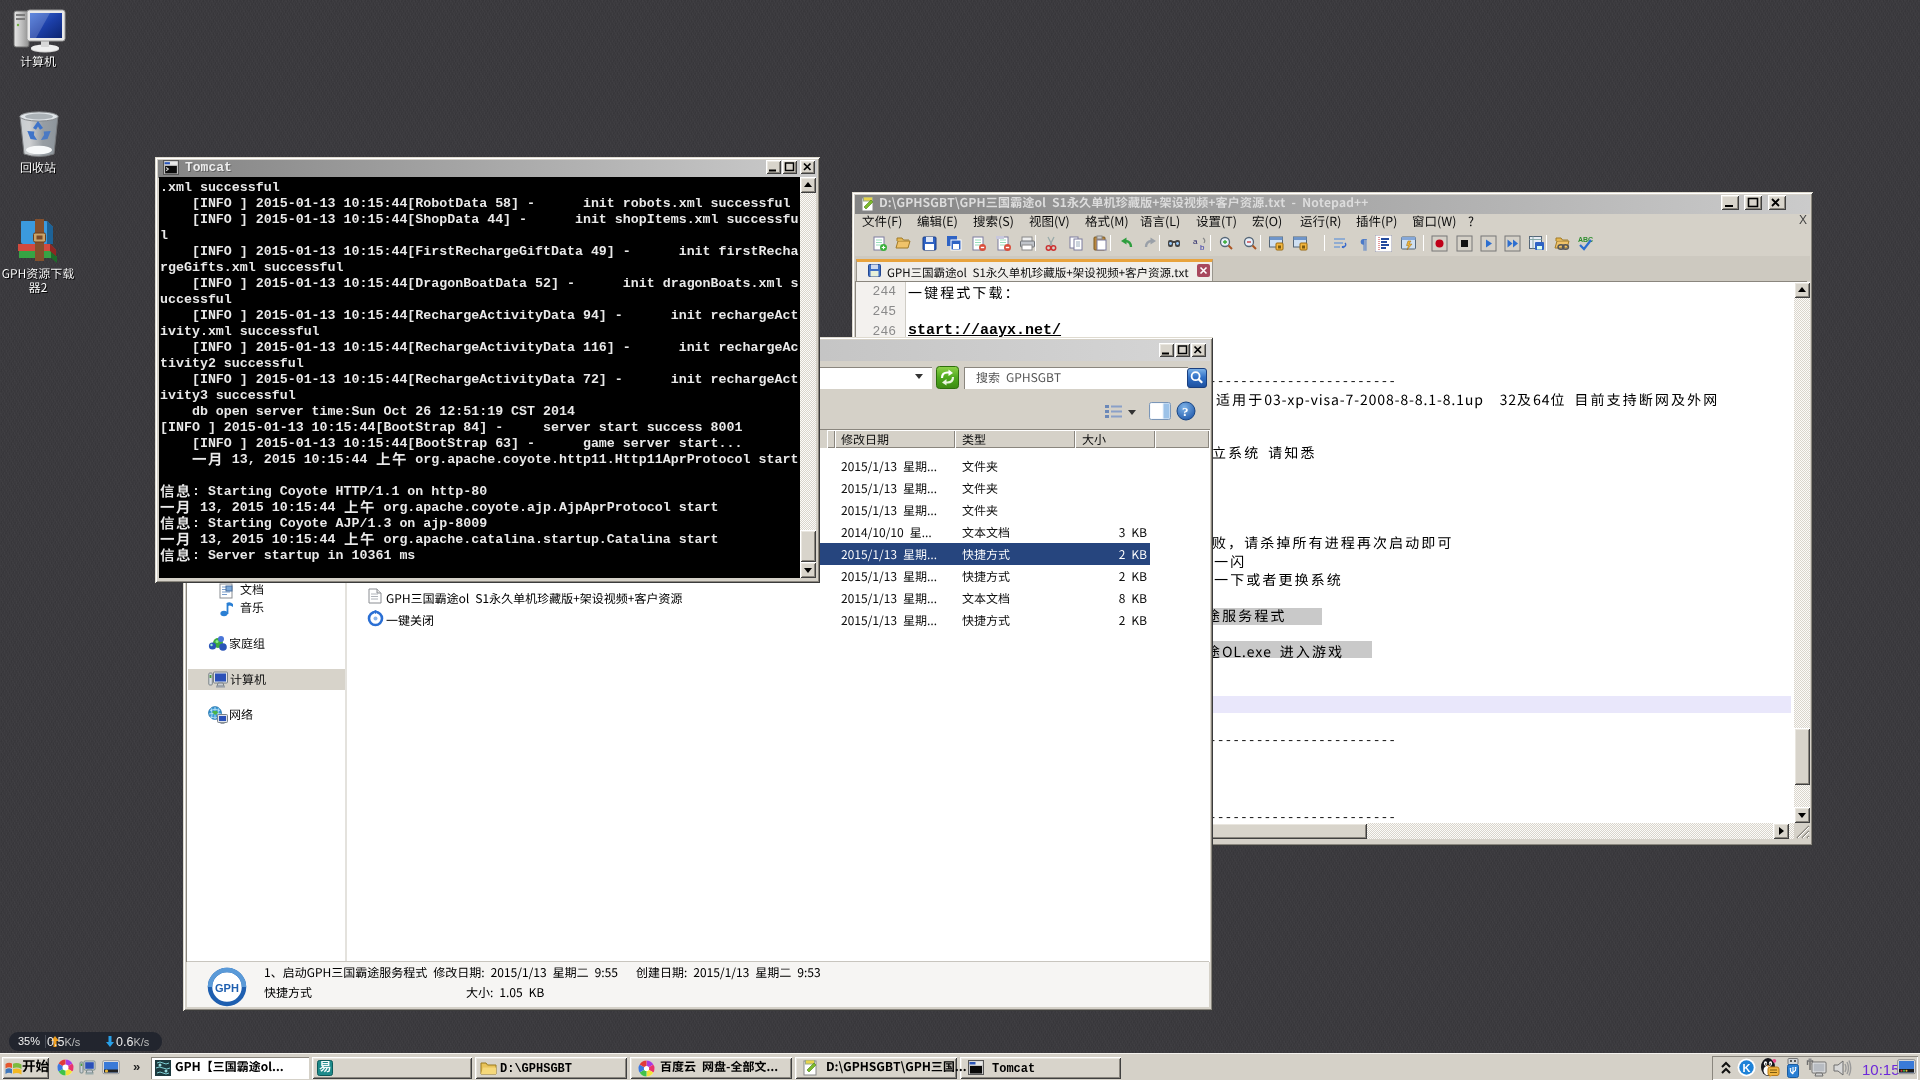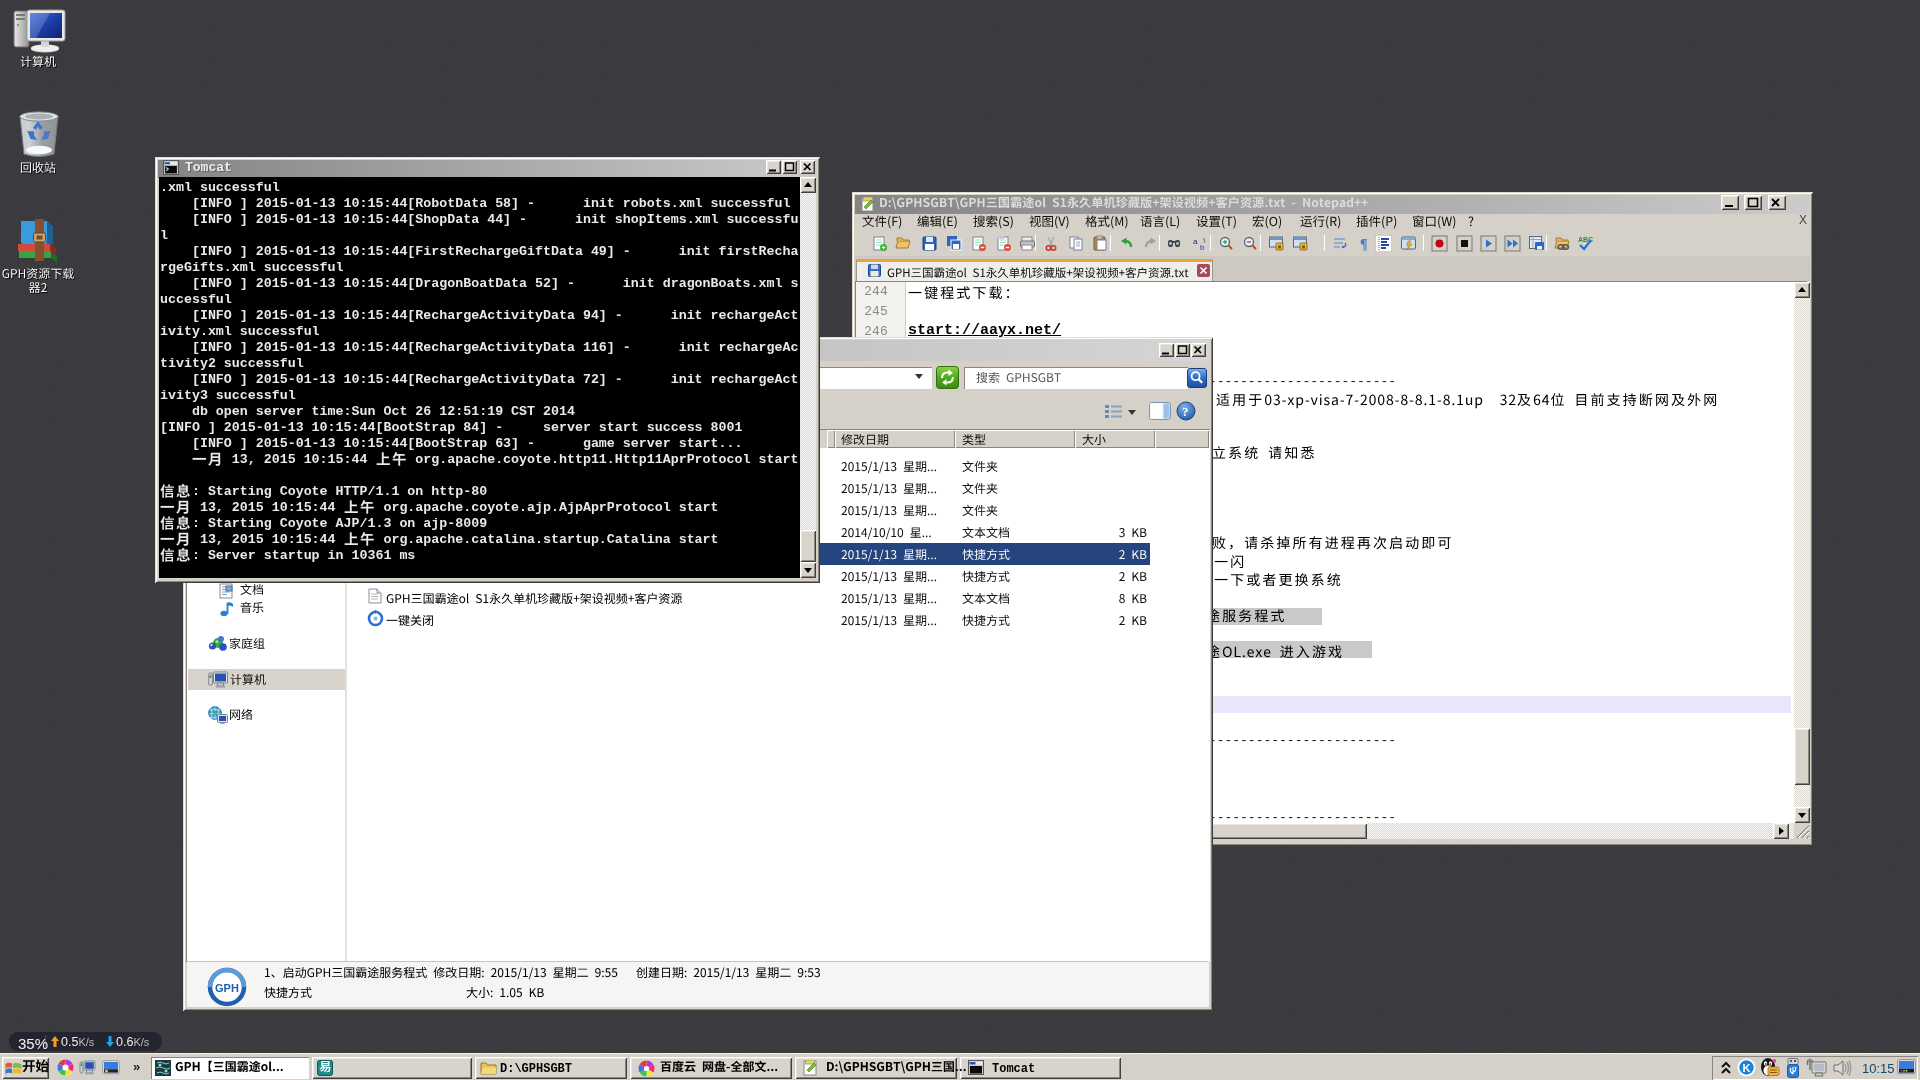--- a/index.html
+++ b/index.html
@@ -261,21 +261,21 @@
         <rect x="0.5" y="0.5" width="12" height="12" rx="1" fill="#3f6fc4" stroke="#23478e"></rect>
         <rect x="3" y="0.5" width="7" height="4.5" fill="#cfd9ee"></rect>
         <rect x="2.5" y="7" width="8" height="5.5" fill="#e8f0d8"></rect>
       </svg>
       <svg class="abs" style="left:345px;top:72px" width="13" height="13" viewBox="0 0 13 13">
         <rect width="13" height="13" rx="2" fill="#a8485e"></rect>
         <path d="M3.5 3.5 l6 6 M9.5 3.5 l-6 6" stroke="#fff" stroke-width="1.6"></path>
       </svg>
       <div class="abs" style="left:3px;top:89px;width:952px;height:542px;background:#fff;box-shadow:inset 1px 1px 0 #8a867e"></div>
       <div class="abs" style="left:4px;top:90px;width:50px;height:540px;background:#f3f1ee;border-right:1px solid #d0cdc6"></div>
-      <div class="abs mono" style="left:4px;top:90px;width:40px;text-align:center;font-size:13px;color:#8a8a8a;line-height:20px">244<br>245<br>246</div>
+      <div class="abs mono" style="left:4px;top:90px;width:40px;text-align:right;font-size:13px;color:#8a8a8a;line-height:20px">244<br>245<br>246</div>
       <div class="abs" style="left:55px;top:504px;width:884px;height:17px;background:#e9e7fb"></div>
       <div class="abs mono" style="left:56px;top:132px;font-size:15px;line-height:14px;font-weight:bold;color:#000;text-decoration:underline">start://aayx.net/</div>
       <div class="abs mono" style="left:76px;top:182px;font-size:13px;color:#111">------------------------------------------------------------</div>
       <div class="abs mono" style="left:76px;top:541px;font-size:13px;color:#111">------------------------------------------------------------</div>
       <div class="abs mono" style="left:76px;top:618px;font-size:13px;color:#111">------------------------------------------------------------</div>
       <div class="abs" style="left:352px;top:416px;width:118px;height:17px;background:#c9c9c9"></div>
       <div class="abs" style="left:352px;top:449px;width:168px;height:17px;background:#c9c9c9"></div>
       <div class="abs dither" style="left:942px;top:90px;width:16px;height:541px"></div>
       <div class="cbtn" style="left:942px;top:90px;width:16px;height:16px"></div>
       <svg class="abs" style="left:942px;top:90px" width="16" height="16">
@@ -600,37 +600,37 @@
         <path d="M4 1 L4 12 M4 3 L1.5 3 L1.5 7 M4 3 L6.5 3 L6.5 7" stroke="#6e6e6e" stroke-width="1.4" fill="none"></path>
         <rect x="2.5" y="0.5" width="3" height="3" fill="#8a8a8a"></rect>
         <rect x="6" y="4" width="14" height="11" rx="1" fill="#e8e8e8" stroke="#6e6e6e"></rect>
         <rect x="7.5" y="5.5" width="11" height="8" fill="#b8bcc2"></rect>
         <path d="M10 15 L16 15 L17 18 L9 18 Z" fill="#d0d0d0" stroke="#6e6e6e"></path>
       </svg>
       <svg class="abs" style="left:1832px;top:4px" width="20" height="20" viewBox="0 0 20 20">
         <path d="M2 7 L6 7 L11 3 L11 17 L6 13 L2 13 Z" fill="#d8d8d8" stroke="#6e6e6e"></path>
         <path d="M13 6 Q15 10 13 14 M15 4 Q18 10 15 16 M17 2.5 Q20.5 10 17 17.5" fill="none" stroke="#9a9a9a" stroke-width="1.4"></path>
       </svg>
-      <div class="abs" style="left:1862px;top:7px;font-size:13px;color:#0c4a6e">10:15</div>
+      <div class="abs" style="left:1862px;top:7px;font-size:15px;color:#6d28d9">10:15</div>
       <svg class="abs" style="left:1897px;top:5px" width="19" height="17" viewBox="0 0 19 17">
         <rect x="0.7" y="0.7" width="17.6" height="14" rx="1.5" fill="#e8e8e8" stroke="#888"></rect>
         <rect x="2" y="2" width="15" height="11.5" fill="#3a7ad8"></rect>
         <rect x="2" y="10" width="15" height="3.5" fill="#1a1a1a"></rect>
         <circle cx="4.5" cy="11.7" r="1" fill="#e03a3a"></circle>
         <circle cx="7" cy="11.7" r="1" fill="#3fc24a"></circle>
         <circle cx="9.5" cy="11.7" r="1" fill="#e8b83a"></circle>
       </svg>
     </div>
     <div class="abs" style="left:9px;top:1032px;width:153px;height:19px;background:#22252e;border-radius:9px;z-index:50"></div>
     <div class="abs" style="left:45px;top:1035px;width:1px;height:13px;background:#4a4e58;z-index:51"></div>
-    <div class="abs" style="left:18px;top:1035px;font-size:15px;color:#f2f2f2;z-index:51">35%</div>
+    <div class="abs" style="left:18px;top:1035px;font-size:11px;color:#f2f2f2;z-index:51">35%</div>
     <svg class="abs" style="left:51px;top:1036px;z-index:51" width="8" height="11">
       <path d="M4 0 L8 5 L5.5 5 L5.5 11 L2.5 11 L2.5 5 L0 5 Z" fill="#f0a020"></path>
     </svg>
-    <div class="abs" style="left:61px;top:1035px;font-size:12.5px;color:#ececec;z-index:51">0.5<span style="font-size:11px;color:#bbb">K/s</span></div>
+    <div class="abs" style="left:47px;top:1035px;font-size:12.5px;color:#ececec;z-index:51">0.5<span style="font-size:11px;color:#bbb">K/s</span></div>
     <svg class="abs" style="left:106px;top:1036px;z-index:51" width="8" height="11">
       <path d="M4 11 L8 6 L5.5 6 L5.5 0 L2.5 0 L2.5 6 L0 6 Z" fill="#28a0e8"></path>
     </svg>
     <div class="abs" style="left:116px;top:1035px;font-size:12.5px;color:#ececec;z-index:51">0.6<span style="font-size:11px;color:#bbb">K/s</span></div>
   </div>
 <div class="abs" style="left:1799px;top:213px;font-size:12px;color:#444;z-index:11">X</div>
 <svg width="0" height="0" style="position:absolute">
     <defs>
       <path id="n8ba1" d="M137 775 186 823Q214 801 245 774Q275 747 303 720Q330 694 346 673L295 617Q279 639 253 666Q226 694 196 723Q166 752 137 775ZM196 -61 181 13 203 45 404 182Q406 172 411 160Q415 147 420 135Q425 123 429 116Q357 66 314 34Q271 3 248 -15Q224 -33 213 -43Q202 -53 196 -61ZM46 526H251V452H46ZM372 508H959V431H372ZM626 837H705V-80H626ZM196 -61Q192 -51 185 -38Q178 -24 170 -12Q163 1 155 8Q170 18 187 39Q205 61 205 93V526H281V25Q281 25 272 19Q263 13 251 3Q238 -6 226 -18Q213 -30 204 -40Q196 -51 196 -61Z"></path>
       <path id="n7b97" d="M56 152H948V90H56ZM252 457V398H764V457ZM252 350V290H764V350ZM252 562V505H764V562ZM177 613H842V239H177ZM642 252H719V-78H642ZM164 766H487V704H164ZM549 766H940V704H549ZM183 845 253 826Q225 761 182 699Q140 638 96 596Q90 602 78 610Q67 618 55 626Q44 633 35 638Q80 677 120 731Q159 786 183 845ZM576 845 648 828Q624 763 584 706Q545 649 502 610Q495 616 482 623Q470 630 458 637Q445 643 436 647Q481 683 518 736Q555 788 576 845ZM228 717 291 738Q309 715 327 685Q345 656 353 634L288 610Q280 631 263 662Q246 692 228 717ZM648 720 709 746Q733 723 758 693Q784 662 796 638L733 609Q722 632 697 664Q673 695 648 720ZM311 253H387V172Q387 140 378 106Q368 72 340 39Q312 5 259 -25Q206 -56 119 -81Q111 -69 98 -52Q84 -35 72 -25Q153 -5 201 20Q248 44 272 71Q296 98 304 125Q311 151 311 174Z"></path>

